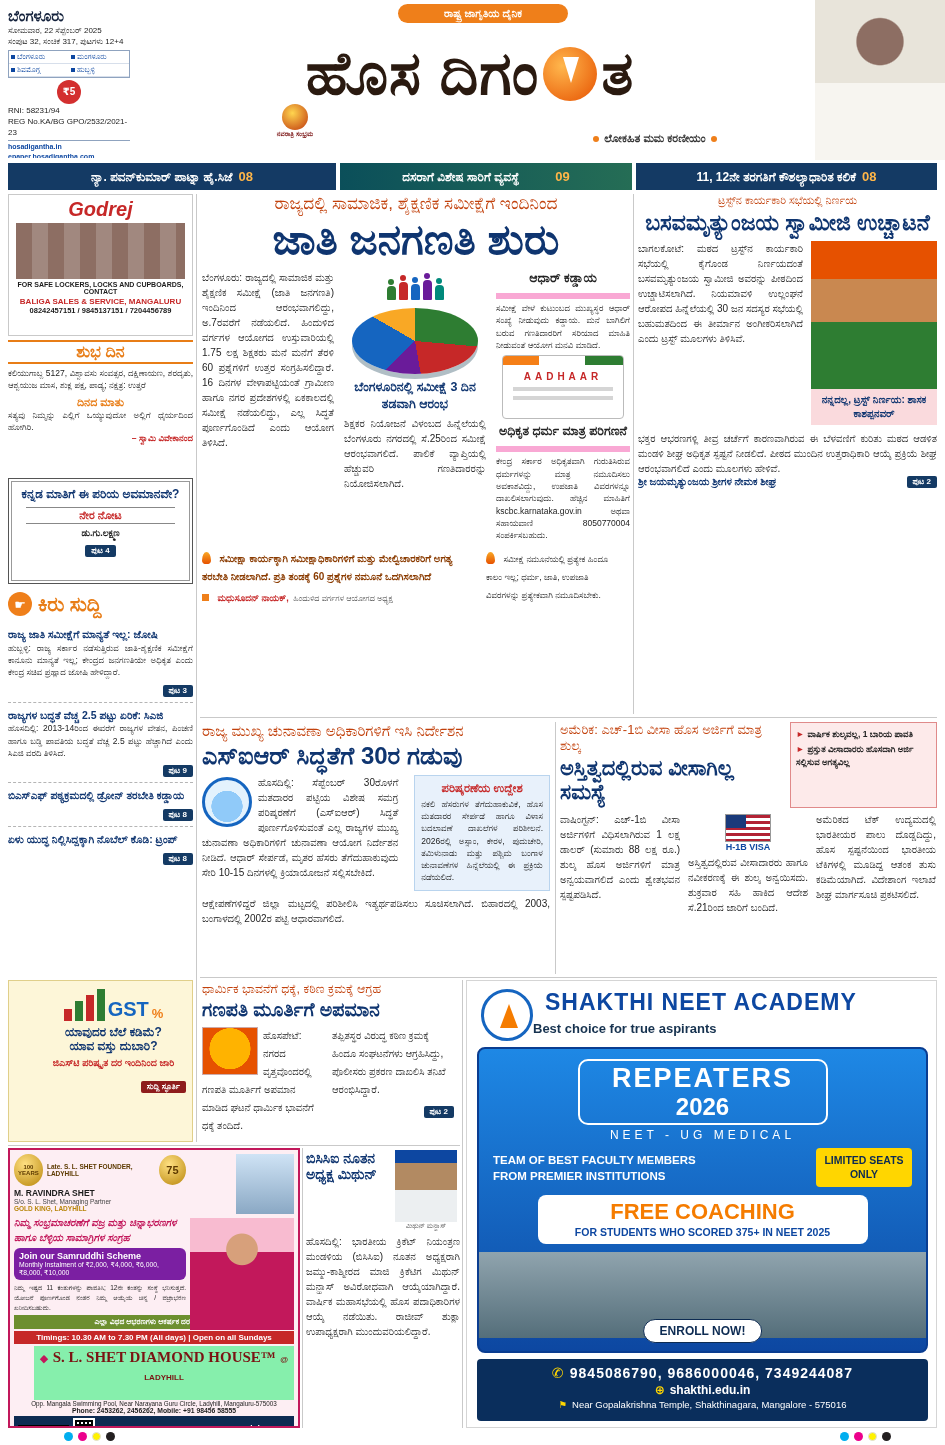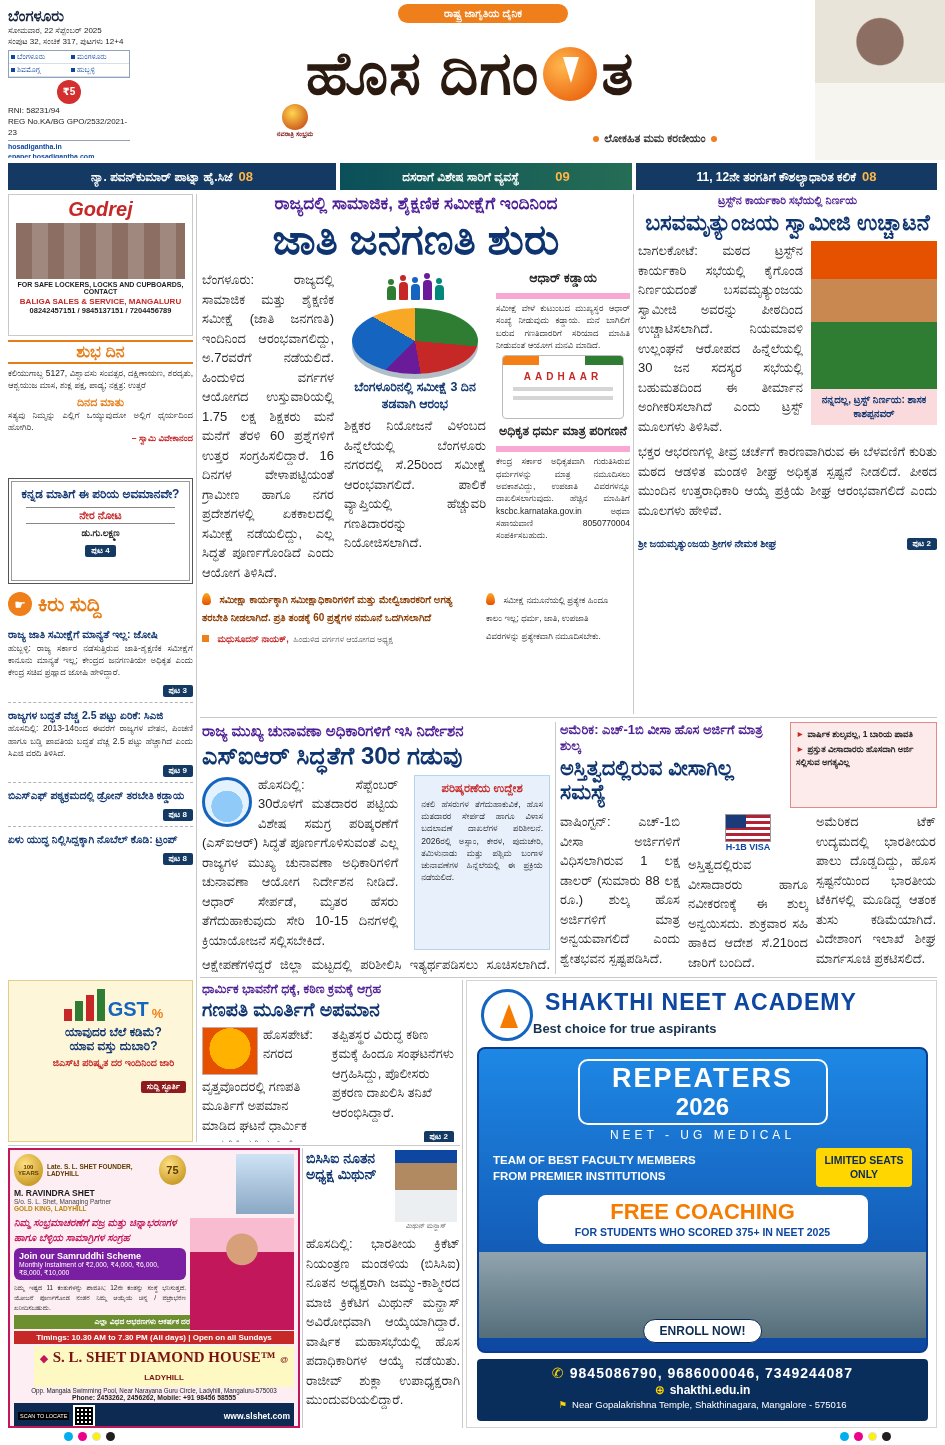--- a/index.html
+++ b/index.html
@@ -1,23 +1,23 @@
 <!DOCTYPE html>
 <html><head>
 <meta charset="utf-8">
 <style>
 *{margin:0;padding:0;box-sizing:border-box;}
 html,body{width:945px;background:#fff;}
 body{font-family:"Liberation Sans","DejaVu Sans",sans-serif;color:#1c1c1c;}
 .page{position:relative;width:945px;height:1445px;background:#fff;overflow:hidden;}
 .b{position:absolute;}
 .clip{overflow:hidden;}
-.txt{font-size:13px;line-height:1.5;color:#222;text-align:justify;}
+.txt{font-size:10px;line-height:1.5;color:#222;text-align:justify;}
 .small{font-size:8.5px;line-height:1.45;color:#222;text-align:justify;}
-.kick{font-weight:bold;color:#4c1d95;}
+.kick{font-weight:normal;color:#c2410c;}
 .head{font-weight:bold;color:#0f3570;line-height:1.15;}
 .badge{display:inline-block;background:#143a64;color:#fff;font-size:8px;padding:1px 6px;border-radius:2px;font-weight:bold;}
 .vr{position:absolute;width:1px;background:#c9c9c9;}
 .hrule{position:absolute;height:1px;background:#c9c9c9;}
 .flame{display:inline-block;width:9px;height:12px;background:linear-gradient(180deg,#f9a825,#e65100);border-radius:50% 50% 50% 50%/70% 70% 30% 30%;vertical-align:middle;margin-right:4px;}
 .sq{display:inline-block;width:7px;height:7px;background:#ef7f1a;margin-right:4px;}
 
 .hd-left{font-size:8px;line-height:1.35;}
 .city{font-size:15px;font-weight:bold;color:#14223c;}
 .ed-grid{display:grid;grid-template-columns:1fr 1fr;border:1px solid #8fa3bf;margin:2px 0;}
@@ -300,21 +300,21 @@
     <div class="kick" style="font-size:11px;text-align:center;">ಟ್ರಸ್ಟ್‌ನ ಕಾರ್ಯಕಾರಿ ಸಭೆಯಲ್ಲಿ ನಿರ್ಣಯ</div>
     <h2 class="head" style="font-size:22px;text-align:center;margin:3px 0 6px;">ಬಸವಮೃತ್ಯುಂಜಯ ಸ್ವಾಮೀಜಿ ಉಚ್ಚಾಟನೆ</h2>
     <div style="display:flex;gap:8px;">
       <div class="txt" style="flex:1;">ಬಾಗಲಕೋಟೆ: ಮಠದ ಟ್ರಸ್ಟ್‌ನ ಕಾರ್ಯಕಾರಿ ಸಭೆಯಲ್ಲಿ ಕೈಗೊಂಡ ನಿರ್ಣಯದಂತೆ ಬಸವಮೃತ್ಯುಂಜಯ ಸ್ವಾಮೀಜಿ ಅವರನ್ನು ಪೀಠದಿಂದ ಉಚ್ಚಾಟಿಸಲಾಗಿದೆ. ನಿಯಮಾವಳಿ ಉಲ್ಲಂಘನೆ ಆರೋಪದ ಹಿನ್ನೆಲೆಯಲ್ಲಿ 30 ಜನ ಸದಸ್ಯರ ಸಭೆಯಲ್ಲಿ ಬಹುಮತದಿಂದ ಈ ತೀರ್ಮಾನ ಅಂಗೀಕರಿಸಲಾಗಿದೆ ಎಂದು ಟ್ರಸ್ಟ್ ಮೂಲಗಳು ತಿಳಿಸಿವೆ.</div>
       <div style="width:126px;">
         <div class="swami-photo"></div>
         <div class="pink-cap">ನನ್ನದಲ್ಲ, ಟ್ರಸ್ಟ್ ನಿರ್ಣಯ: ಶಾಸಕ ಕಾಶಪ್ಪನವರ್</div>
       </div>
     </div>
     <div class="txt" style="margin-top:6px;">ಭಕ್ತರ ಆಭರಣಗಳ್ಲಿ ತೀವ್ರ ಚರ್ಚೆಗೆ ಕಾರಣವಾಗಿರುವ ಈ ಬೆಳವಣಿಗೆ ಕುರಿತು ಮಠದ ಆಡಳಿತ ಮಂಡಳಿ ಶೀಘ್ರ ಅಧಿಕೃತ ಸ್ಪಷ್ಟನೆ ನೀಡಲಿದೆ. ಪೀಠದ ಮುಂದಿನ ಉತ್ತರಾಧಿಕಾರಿ ಆಯ್ಕೆ ಪ್ರಕ್ರಿಯೆ ಶೀಘ್ರ ಆರಂಭವಾಗಲಿದೆ ಎಂದು ಮೂಲಗಳು ಹೇಳಿವೆ.</div>
-    <div style="margin-top:18px;display:flex;justify-content:space-between;align-items:flex-start;">
+    <div style="margin-top:0;display:flex;justify-content:space-between;align-items:flex-start;">
       <span style="font-size:10px;font-weight:bold;color:#0f3570;">ಶ್ರೀ ಜಯಮೃತ್ಯುಂಜಯ ಶ್ರೀಗಳ ನೇಮಕ ಶೀಘ್ರ</span>
       <span class="badge">ಪುಟ 2</span>
     </div>
   </article>
 
   <article class="b clip" style="left:202px;top:722px;width:348px;height:252px;">
     <div class="kick" style="font-size:15px;">ರಾಜ್ಯ ಮುಖ್ಯ ಚುನಾವಣಾ ಅಧಿಕಾರಿಗಳಿಗೆ ಇಸಿ ನಿರ್ದೇಶನ</div>
     <h2 class="head" style="font-size:24px;margin:2px 0 5px;">ಎಸ್‌ಐಆರ್ ಸಿದ್ಧತೆಗೆ 30ರ ಗಡುವು</h2>
     <div style="display:flex;gap:16px;">
       <div style="width:200px;">
@@ -391,21 +391,21 @@
       <div style="font-size:6.5px;font-weight:bold;color:#b8860b;">GOLD KING, LADYHILL</div>
       <div class="jw-script" style="margin-top:3px;">ನಿಮ್ಮ ಸಂಭ್ರಮಾಚರಣೆಗೆ ವಜ್ರ ಮತ್ತು ಚಿನ್ನಾಭರಣಗಳ ಹಾಗೂ ಬೆಳ್ಳಿಯ ಸಾಮಾಗ್ರಿಗಳ ಸಂಗ್ರಹ</div>
       <div class="scheme">
         <div style="font-size:9px;font-weight:bold;">Join our Samruddhi Scheme</div>
         <div style="font-size:6.8px;">Monthly Instalment of ₹2,000, ₹4,000, ₹6,000, ₹8,000, ₹10,000</div>
       </div>
       <div style="font-size:6.5px;line-height:1.5;text-align:justify;">ನಿಮ್ಮ ಇಷ್ಟದ 11 ಕಂತುಗಳನ್ನು ಪಾವತಿಸಿ; 12ನೇ ಕಂತನ್ನು ಸಂಸ್ಥೆ ಭರಿಸುತ್ತದೆ. ಯೋಜನೆ ಪೂರ್ಣಗೊಂಡ ನಂತರ ನಿಮ್ಮ ಆಯ್ಕೆಯ ಚಿನ್ನ / ವಜ್ರಾಭರಣ ಖರೀದಿಸಬಹುದು.</div>
     </div>
     <div class="greens" style="margin-top:3px;">ಎಲ್ಲಾ ವಿಧದ ಆಭರಣಗಳು ಆಕರ್ಷಕ ದರದಲ್ಲಿ ಲಭ್ಯ</div>
     <div class="reds">Timings: 10.30 AM to 7.30 PM (All days) | Open on all Sundays</div>
-    <div style="background:#fef9c3;padding:2px 0 3px;margin-top:2px;text-align:center;margin-left:20px;">
+    <div style="background:#86efac;padding:2px 0 16px;margin-top:2px;text-align:center;margin-left:20px;">
       <span style="color:#c2185b;font-size:11px;">◆</span>
       <span class="store">S. L. SHET DIAMOND HOUSE™</span>
       <span style="font-size:8px;font-weight:bold;color:#7a1313;">@ LADYHILL</span>
     </div>
     <div style="font-size:6.3px;text-align:center;">Opp. Mangala Swimming Pool, Near Narayana Guru Circle, Ladyhill, Mangaluru-575003</div>
     <div style="font-size:6.8px;font-weight:bold;text-align:center;">Phone: 2453262, 2456262, Mobile: +91 98456 58555</div>
     <div style="display:flex;align-items:center;gap:4px;background:#0d2b52;margin-top:2px;padding:2px 4px;">
       <span style="background:#000;color:#fff;font-size:5.5px;padding:1px 2px;">SCAN TO LOCATE</span>
       <span class="qr"></span>
       <span style="color:#fff;font-size:8.5px;font-weight:bold;margin-left:auto;">www.slshet.com</span>

